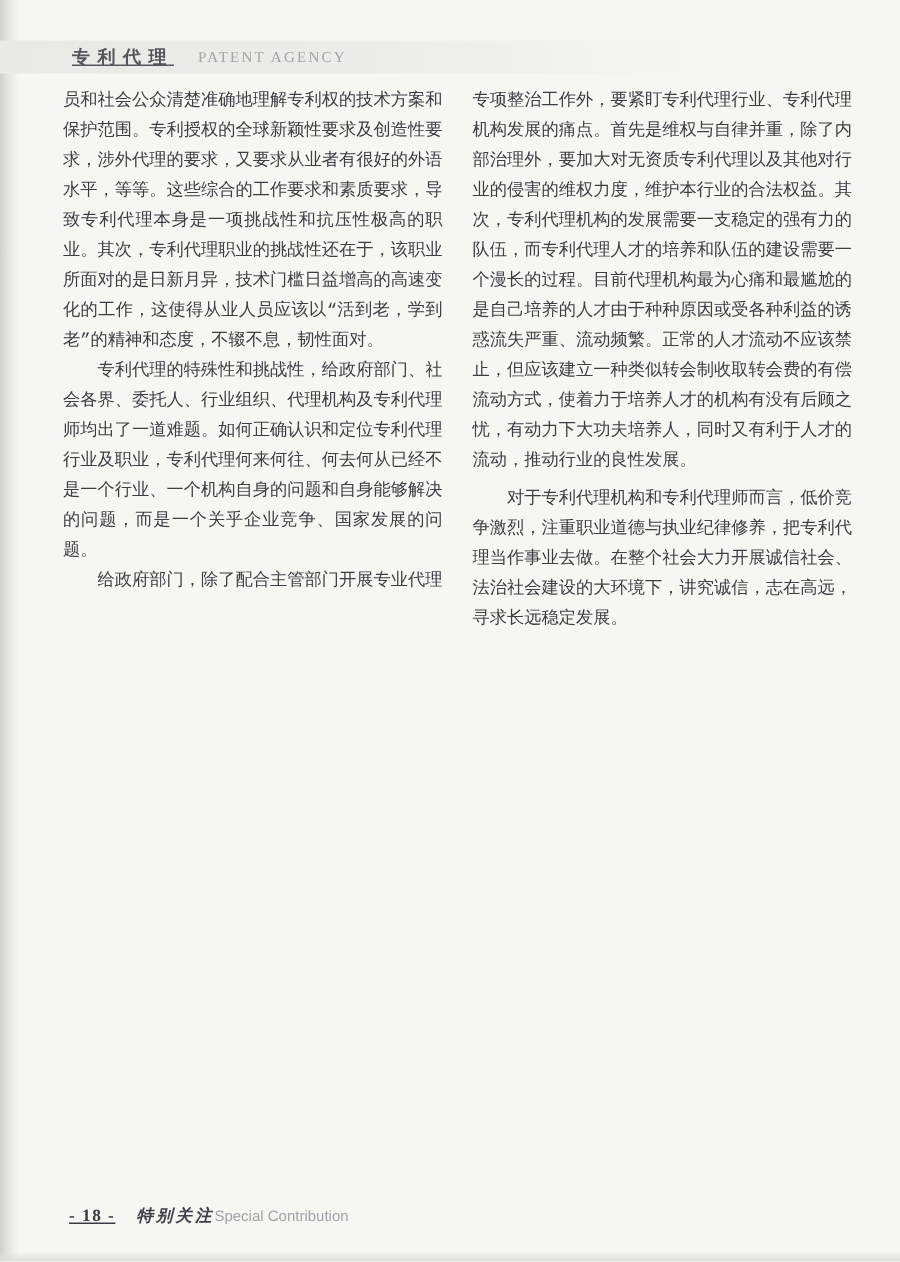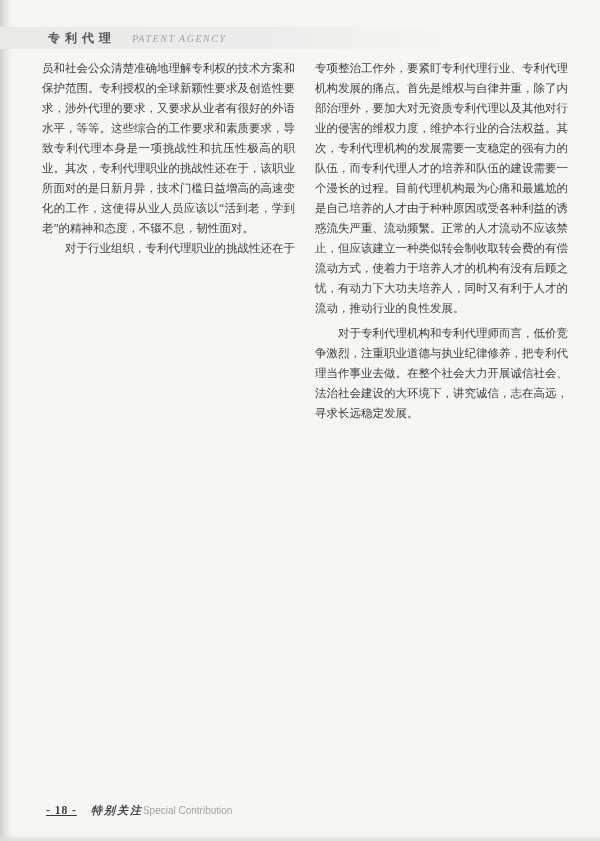--- a/index.html
+++ b/index.html
@@ -41,25 +41,25 @@
     align-items: center;
     padding-left: 48px;
     box-sizing: border-box;
   }
   .header-cn {
     font-family: "Liberation Sans", "DejaVu Sans", sans-serif;
     font-weight: bold;
     font-size: 12px;
     letter-spacing: 5px;
     color: #55555c;
+    text-decoration: underline;
   }
   .header-en {
     margin-left: 16px;
     font-family: "Liberation Serif", serif;
-    font-style: italic;
     font-size: 10px;
     letter-spacing: 1.5px;
     color: #a2a2a8;
   }
   
   .columns {
     position: absolute;
     top: 58px;
     left: 42px;
     width: 526px;
@@ -68,20 +68,21 @@
   }
   .col {
     width: 253px;
     font-size: 11.5px;
     line-height: 20px;
     text-align: justify;
   }
   .col p {
     margin: 0;
     text-indent: 2em;
+    font-family: Liberation Mono, monospace;
   }
   .col p.cont {
     text-indent: 0;
   }
   .col.right p + p {
     margin-top: 5px;
   }
   
   .footer {
     position: absolute;
@@ -120,21 +121,22 @@
   <div class="edge-left"></div>
 
   <div class="header-band">
     <span class="header-cn">专利代理</span>
     <span class="header-en">PATENT AGENCY</span>
   </div>
 
   <div class="columns">
     <div class="col left">
       <p class="cont">员和社会公众清楚准确地理解专利权的技术方案和保护范围。专利授权的全球新颖性要求及创造性要求，涉外代理的要求，又要求从业者有很好的外语水平，等等。这些综合的工作要求和素质要求，导致专利代理本身是一项挑战性和抗压性极高的职业。其次，专利代理职业的挑战性还在于，该职业所面对的是日新月异，技术门槛日益增高的高速变化的工作，这使得从业人员应该以“活到老，学到老”的精神和态度，不辍不息，韧性面对。</p>
-      <p>对于行业组织，专利代理职业的挑战性还在于</p>
+      <p>专利代理的特殊性和挑战性，给政府部门、社会各界、委托人、行业组织、代理机构及专利代理师均出了一道难题。如何正确认识和定位专利代理行业及职业，专利代理何来何往、何去何从已经不是一个行业、一个机构自身的问题和自身能够解决的问题，而是一个关乎企业竞争、国家发展的问题。</p>
+      <p>给政府部门，除了配合主管部门开展专业代理</p>
     </div>
     <div class="col right">
       <p class="cont">专项整治工作外，要紧盯专利代理行业、专利代理机构发展的痛点。首先是维权与自律并重，除了内部治理外，要加大对无资质专利代理以及其他对行业的侵害的维权力度，维护本行业的合法权益。其次，专利代理机构的发展需要一支稳定的强有力的队伍，而专利代理人才的培养和队伍的建设需要一个漫长的过程。目前代理机构最为心痛和最尴尬的是自己培养的人才由于种种原因或受各种利益的诱惑流失严重、流动频繁。正常的人才流动不应该禁止，但应该建立一种类似转会制收取转会费的有偿流动方式，使着力于培养人才的机构有没有后顾之忧，有动力下大功夫培养人，同时又有利于人才的流动，推动行业的良性发展。</p>
       <p>对于专利代理机构和专利代理师而言，低价竞争激烈，注重职业道德与执业纪律修养，把专利代理当作事业去做。在整个社会大力开展诚信社会、法治社会建设的大环境下，讲究诚信，志在高远，寻求长远稳定发展。</p>
     </div>
   </div>
 
   <div class="footer">
     <span class="footer-pagenum">- 18 -</span>
     <span class="footer-cn">特别关注</span>

